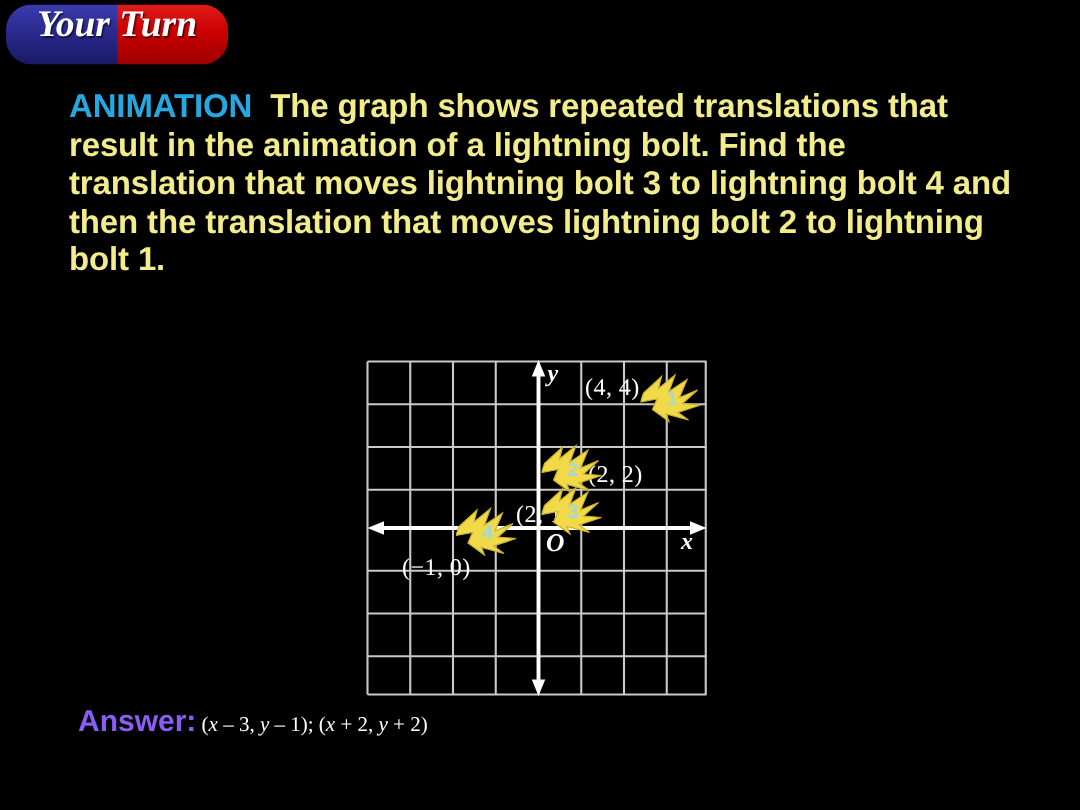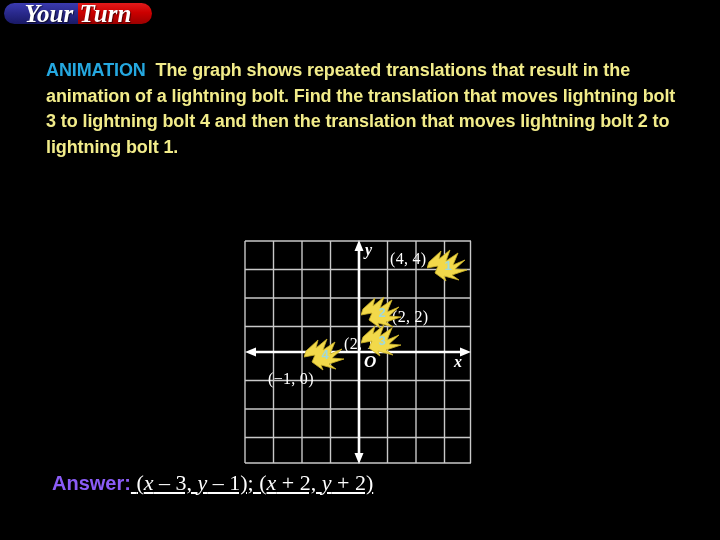--- a/index.html
+++ b/index.html
@@ -14,25 +14,25 @@
     overflow: hidden;
     font-family: "Liberation Sans", sans-serif;
   }
 
   
   .badge {
     position: absolute;
     left: 4px;
     top: 3px;
     width: 148px;
-    height: 21px;
+    height: 40px;
     border-radius: 17px;
     overflow: hidden;
     display: flex;
-    align-items: center;
+    align-items: flex-start;
     justify-content: center;
   }
   .badge-half-left {
     position: absolute;
     left: 0; top: 0;
     width: 50%;
     height: 100%;
     background: linear-gradient(to bottom, #3b3bb0 0%, #2a2a8e 45%, #191966 100%);
   }
   .badge-half-right {
@@ -54,21 +54,21 @@
     white-space: nowrap;
     text-shadow: 1px 1px 1px rgba(0,0,0,0.55);
   }
 
   
   .prompt {
     position: absolute;
     left: 46px;
     top: 58px;
     width: 632px;
-    font-size: 18px;
+    font-size: 22px;
     font-weight: bold;
     line-height: 25.5px;
     color: #f2ec8a;
     letter-spacing: -0.1px;
   }
   .prompt .kw {
     color: #25a8e0;
   }
 
   
@@ -123,22 +123,21 @@
     font-size: 20px;
     white-space: nowrap;
   }
   .answer-label {
     color: #8b5cf6;
     font-weight: bold;
   }
   .answer-body {
     color: #ffffff;
     font-family: "Liberation Serif", serif;
-    font-size: 22px;
-    text-decoration: underline;
+    font-size: 14px;
   }
   .answer-body i { font-style: italic; }
 </style>
 </head>
 <body>
 
 <div class="badge">
   <div class="badge-half-left"></div>
   <div class="badge-half-right"></div>
   <span class="badge-text">Your Turn</span>

